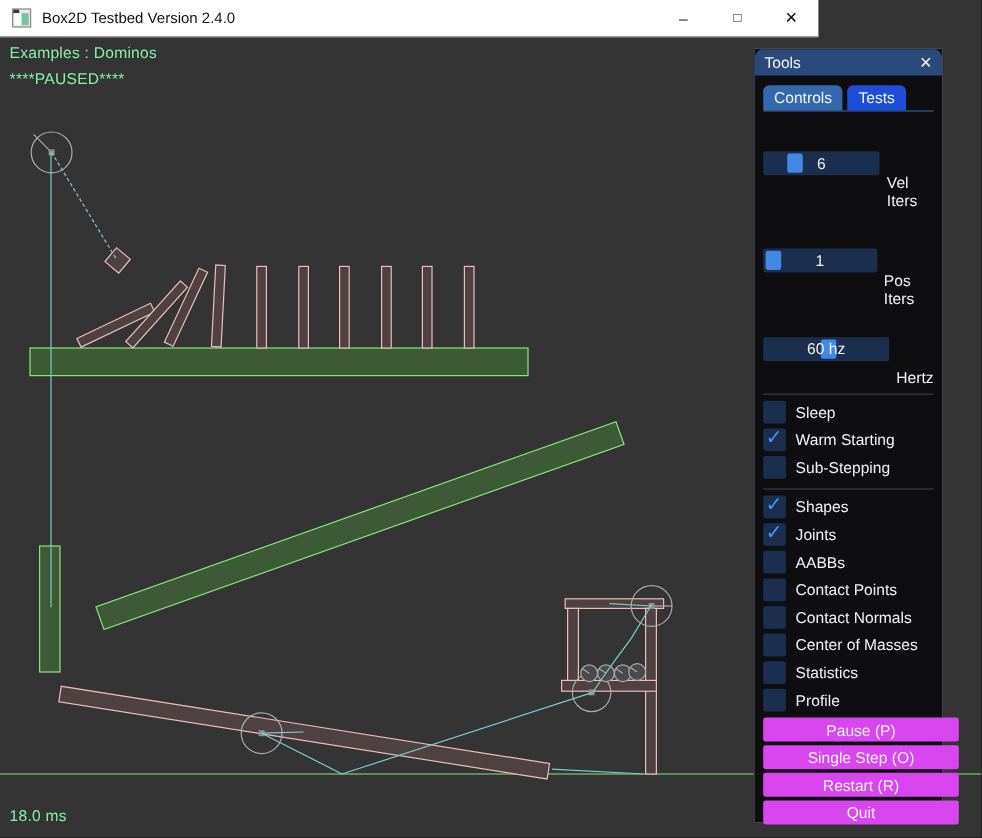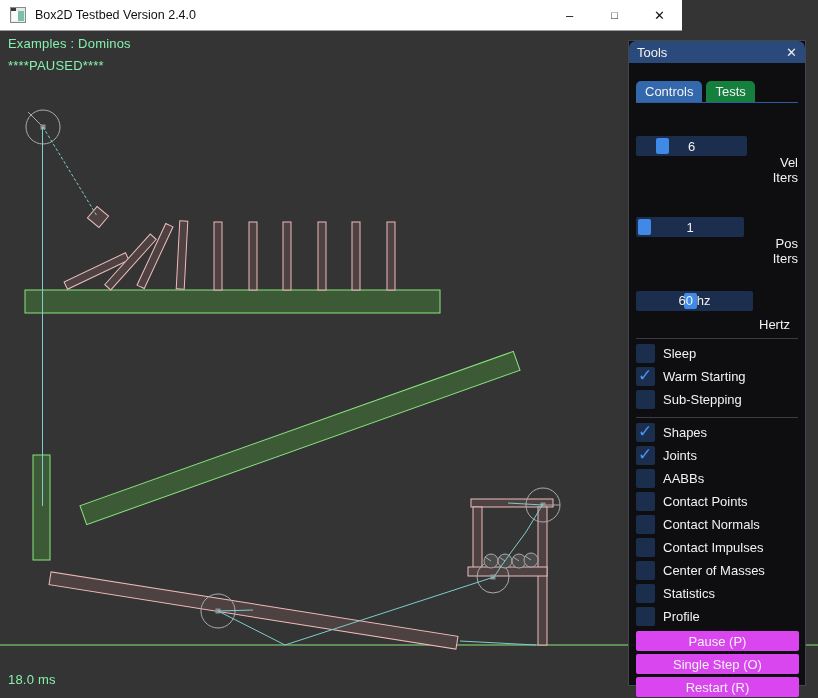--- a/index.html
+++ b/index.html
@@ -19,30 +19,30 @@
   .tb-btn{width:45px;height:31px;display:flex;align-items:center;justify-content:center;
           color:#111;font-size:13px;cursor:default;}
   .tb-btn.max{font-size:11px;}
   
   .scene-label{position:absolute;font-size:13px;color:#86efac;letter-spacing:0.2px;}
   .lbl-example{left:8px;top:36px;}
   .lbl-paused{left:8px;top:58px;}
   .lbl-status{left:8px;top:672px;}
   .scene-svg{position:absolute;left:0;top:0;}
   
-  .tools{position:absolute;left:628px;top:40px;width:178px;height:646px;
+  .tools{position:absolute;left:628px;top:40px;width:158px;height:646px;
          background:rgba(13,13,16,0.95);border:1px solid #45454f;border-radius:0;
-         color:#f2f2f2;font-size:13px;text-align:right;}
+         color:#f2f2f2;font-size:13px;}
   .tools-titlebar{height:22px;background:#294a7a;border-radius:7px 7px 0 0;
                   display:flex;align-items:center;padding:0 8px;}
   .tools-title{font-size:13px;}
   .tools-close{margin-left:auto;font-size:13px;color:#eee;cursor:default;line-height:1;}
-  .tools-body{padding:18px 7px 0 7px;}
+  .tools-body{padding:8px 7px 0 7px;}
   .tabs{display:flex;gap:4px;border-bottom:1px solid #2f5c9c;margin-bottom:4px;}
-  .tab{padding:3px 9px 3px 9px;background:#15803d;border-radius:5px 5px 0 0;font-size:13px;}
+  .tab{padding:3px 9px 3px 9px;background:#1d4ed8;border-radius:5px 5px 0 0;font-size:13px;}
   .tab.active{background:#3368ad;}
   .srow{display:flex;align-items:center;margin-top:3px;}
   .strack{position:relative;width:117px;height:20px;background:#1c2e4e;border-radius:2px;}
   .sgrab{position:absolute;top:2px;width:13px;height:16px;background:#4089e6;border-radius:2px;}
   .sval{position:absolute;left:0;top:0;width:100%;height:100%;display:flex;align-items:center;
         justify-content:center;font-size:13px;}
   .slabel{margin-left:6px;font-size:13px;margin-top:48px;}
   .sep{height:1px;background:#3c3c44;margin:6px 0 3px 0;}
   .crow{display:flex;align-items:center;height:23px;}
   .cbox{width:19px;height:19px;background:#1c2e4e;border-radius:2px;position:relative;flex:none;}
@@ -191,38 +191,35 @@
       <div class="crow">
         <div class="cbox"></div>
         <span class="clabel">Contact Points</span>
       </div>
       <div class="crow">
         <div class="cbox"></div>
         <span class="clabel">Contact Normals</span>
       </div>
       <div class="crow">
         <div class="cbox"></div>
-        <span class="clabel">Contact Impulses</span>
-      </div>
-      <div class="crow">
-        <div class="cbox"></div>
         <span class="clabel">Center of Masses</span>
       </div>
       <div class="crow">
         <div class="cbox"></div>
         <span class="clabel">Statistics</span>
       </div>
       <div class="crow">
         <div class="cbox"></div>
         <span class="clabel">Profile</span>
       </div>
 
       <div class="btn">Pause (P)</div>
       <div class="btn">Single Step (O)</div>
       <div class="btn">Restart (R)</div>
+      <div class="btn">Quit</div>
     </div>
   </div>
 
   <div class="titlebar">
     <div class="app-icon">
       <div class="bar"></div>
         <div class="pane-l"></div>
         <div class="pane-r"></div>
     </div>
     <span class="tb-title">Box2D Testbed Version 2.4.0</span>

